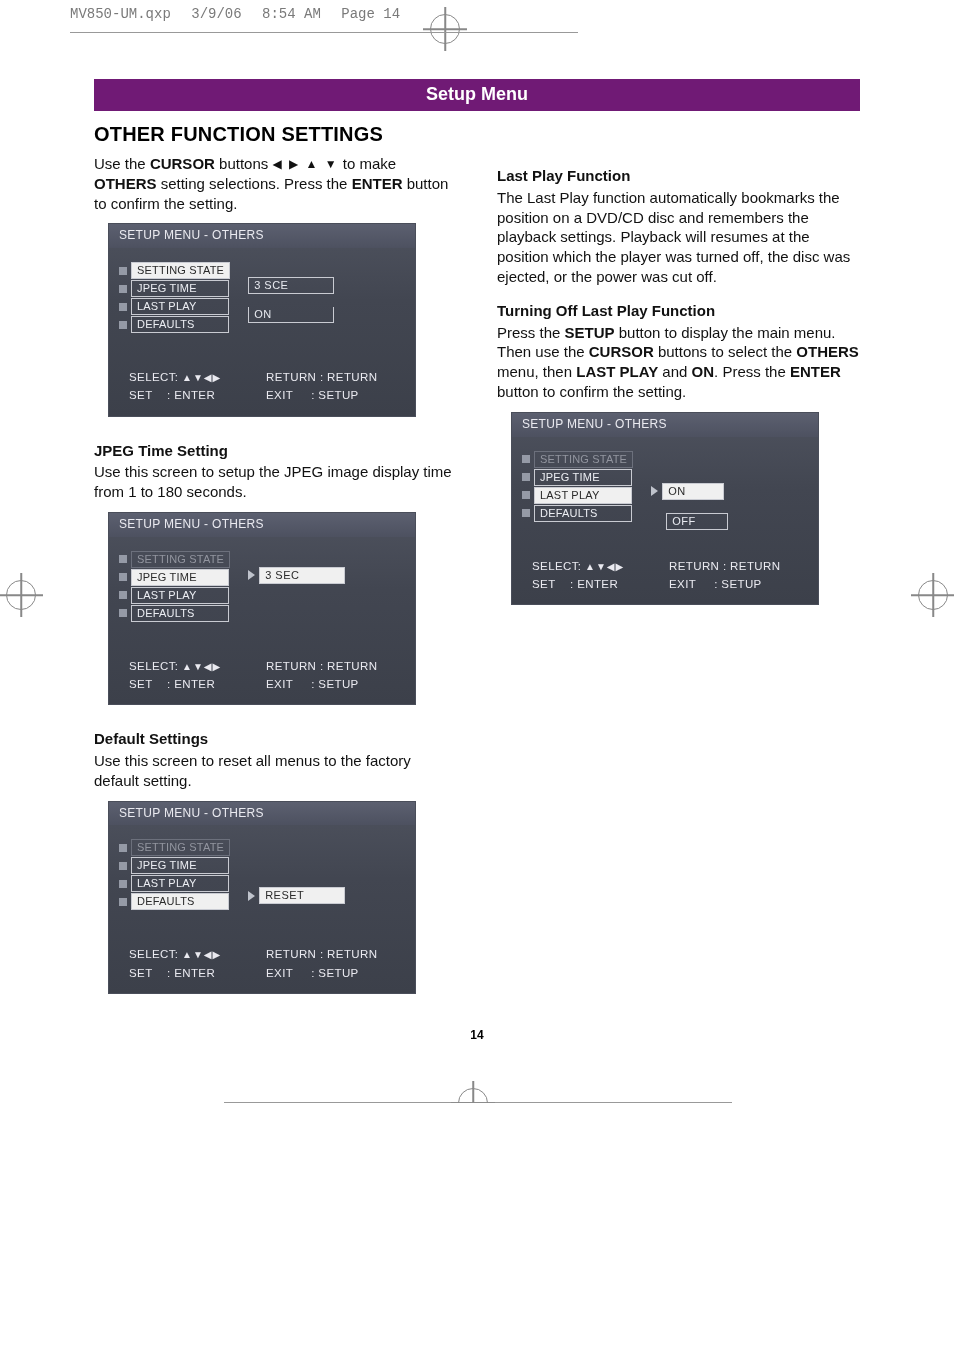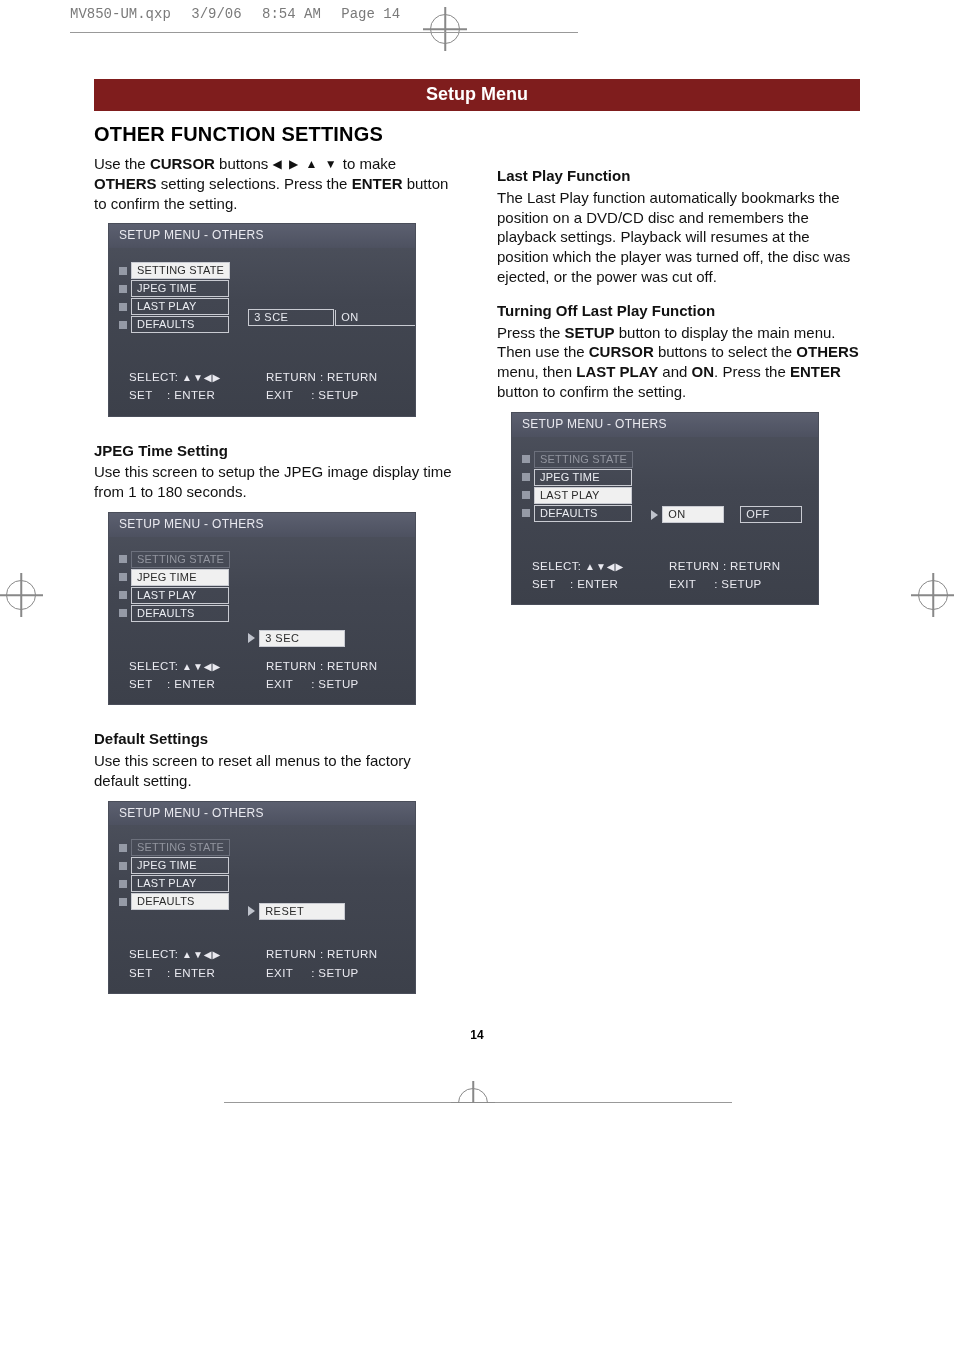--- a/index.html
+++ b/index.html
@@ -70,21 +70,21 @@
     width: 1.5px; height: 44px;
     top: -8px; left: 50%;
     transform: translateX(-50%);
   }
   .page {
     width: 766px;
     margin: 46px auto 0 auto;
     position: relative;
   }
   .banner {
-    background: #7f1d1d;
+    background: #701a75;
     color: #fff;
     font-weight: bold;
     font-size: 18px;
     text-align: center;
     padding: 5px 0 6px 0;
     font-stretch: condensed;
     font-family: "Arial Narrow", Arial, sans-serif;
   }
   h2.section-title {
     font-family: "Arial Narrow", Arial, sans-serif;
@@ -179,22 +179,22 @@
   .osd-label.inactive {
     border-color: #6c707c;
     color: #92959f;
   }
   .osd-label.hl {
     background: #f0f0f0;
     color: #2a2a2a;
   }
   .osd-values {
     display: flex;
-    flex-direction: row;
-    gap: 1px;
+    flex-direction: column;
+    gap: 13px;
     padding-top: 15px;
   }
   .osd-val {
     display: flex;
     align-items: center;
     gap: 4px;
   }
   .osd-field {
     border: 1px solid #c9cbd2;
     padding: 0 5px;

